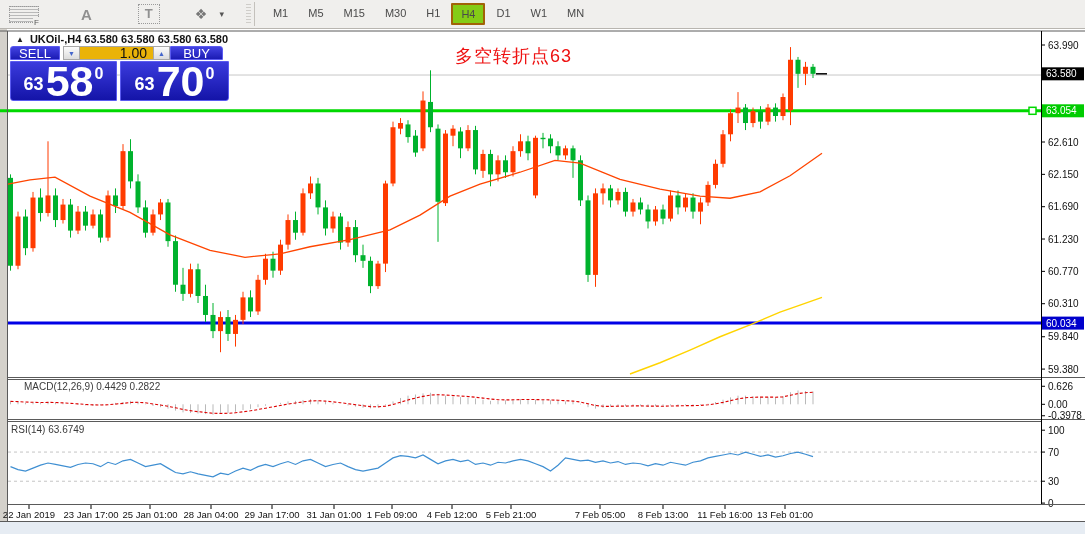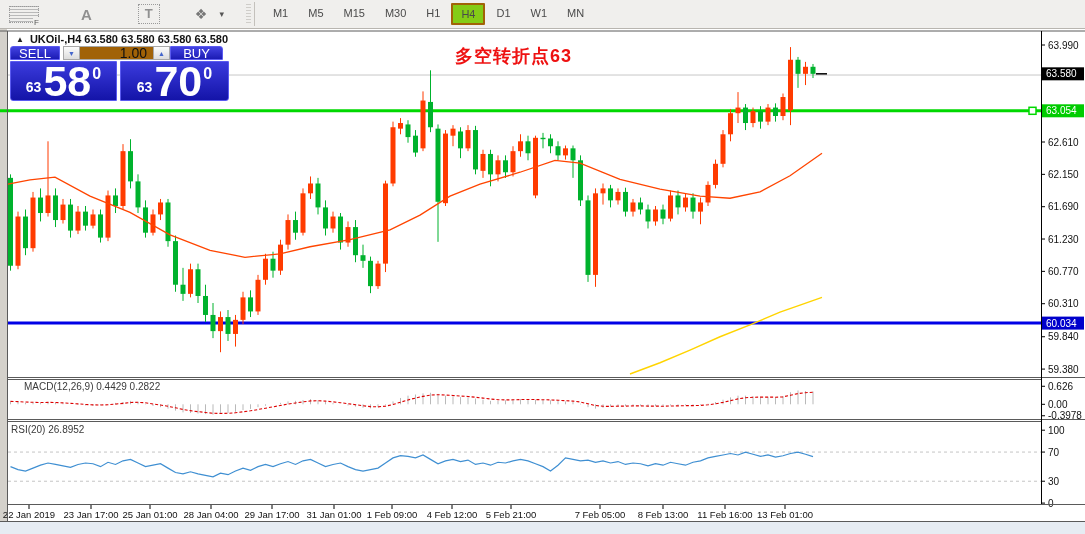--- a/index.html
+++ b/index.html
@@ -28,44 +28,44 @@
 
   
   .left-strip { position:absolute; left:0; top:29px; width:7px; height:493px; background:#d4d1cb; z-index:2; }
   .bottom-strip { position:absolute; left:0; top:522px; width:1085px; height:12px; background:#e6ecf3; z-index:2; }
   #chart-svg { position:absolute; left:0; top:0; z-index:3; }
 
   .chart-header { position:absolute; left:16px; top:33px; z-index:6; font-size:11px; font-weight:bold; color:#111;
                   display:flex; align-items:center; }
   .chart-header .tri { font-size:8px; margin-right:6px; color:#222; }
 
-  .annotation { position:absolute; left:455px; top:44px; z-index:5; color:#ee1111; font-size:18px; font-weight:bold;
+  .annotation { position:absolute; left:455px; top:44px; z-index:5; color:#ee1111; font-size:18px; font-weight:normal;
                 letter-spacing:1px; white-space:nowrap; }
 
   .pane-label { position:absolute; z-index:5; font-size:10px; color:#3a3a3a; }
   #macd-label { left:24px; top:381px; }
   #rsi-label  { left:11px; top:424px; }
 
   
   .trade-panel { position:absolute; left:10px; top:46px; width:219px; z-index:7; }
   .tp-row1 { display:flex; height:14px; }
   .btn-blue { background:linear-gradient(#4343e2, #1b1bb4); color:#fff; border:1px solid #5a5af0;
               font-size:13px; display:flex; align-items:center; justify-content:center; cursor:pointer; }
   .sell-btn { width:50px; border-radius:3px 0 0 0; }
   .buy-btn  { width:53px; border-radius:0 3px 0 0; }
   .spin-btn { width:17px; background:linear-gradient(#fcfcfc,#dcdcdc); border:1px solid #a8a8a8; color:#4466cc;
               font-size:7px; display:flex; align-items:center; justify-content:center; cursor:pointer; }
-  .vol-field { width:73px; background:#a16207; border:1px solid #a8a8a8; border-left:none; border-right:none;
+  .vol-field { width:73px; background:#eab308; border:1px solid #a8a8a8; border-left:none; border-right:none;
                font-size:14px; color:#111; display:flex; align-items:center; justify-content:flex-end; padding-right:6px; }
   .tp-row2 { display:flex; height:40px; margin-top:1px; }
   .price-box { background:linear-gradient(#3b3bdd,#1414a8); border:1px solid #5a5af0; color:#fff;
                display:flex; align-items:flex-end; justify-content:center; cursor:pointer; padding-bottom:2px; }
   .price-box.sell { width:107px; border-radius:0 0 0 3px; }
   .price-box.buy  { width:109px; margin-left:3px; border-radius:0 0 3px 0; }
-  .pp-prefix { font-size:14px; font-weight:bold; margin-bottom:3px; }
+  .pp-prefix { font-size:18px; font-weight:bold; margin-bottom:3px; }
   .pp-main { font-size:43px; font-weight:600; line-height:33px; margin-left:2px; }
   .pp-sup { font-size:16px; font-weight:600; margin-bottom:15px; margin-left:1px; }
 </style>
 </head>
 <body>
 
 <div id="stage">
 
   <div class="toolbar">
     <div class="tool-icon fib-box">
@@ -509,22 +509,22 @@
     <span>UKOil-,H4  63.580 63.580 63.580 63.580</span>
   </div>
 
   <div class="annotation">多空转折点63</div>
 
   <div class="pane-label" id="macd-label">
     <span>MACD(12,26,9)</span>
     <span>0.4429 0.2822</span>
   </div>
   <div class="pane-label" id="rsi-label">
-    <span>RSI(20)</span>
-    <span>26.8952</span>
+    <span>RSI(14)</span>
+    <span>63.6749</span>
   </div>
 
   <div class="trade-panel">
     <div class="tp-row1">
       <div class="btn-blue sell-btn">SELL</div>
       <div class="spin-btn" style="margin-left:3px;">▼</div>
       <div class="vol-field">1.00</div>
       <div class="spin-btn">▲</div>
       <div class="btn-blue buy-btn">BUY</div>
     </div>

